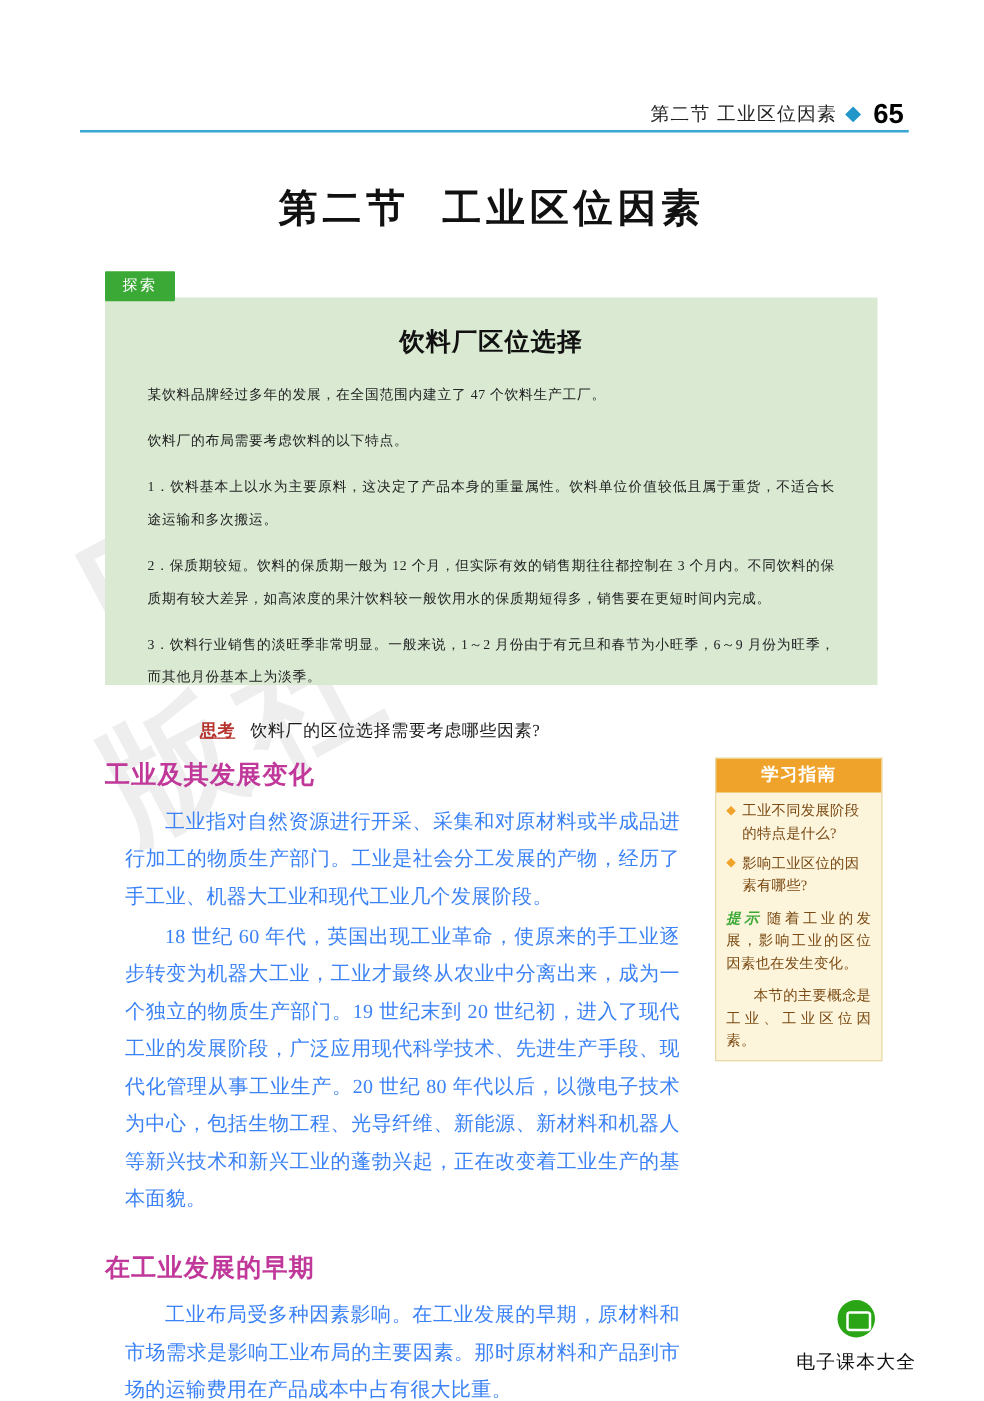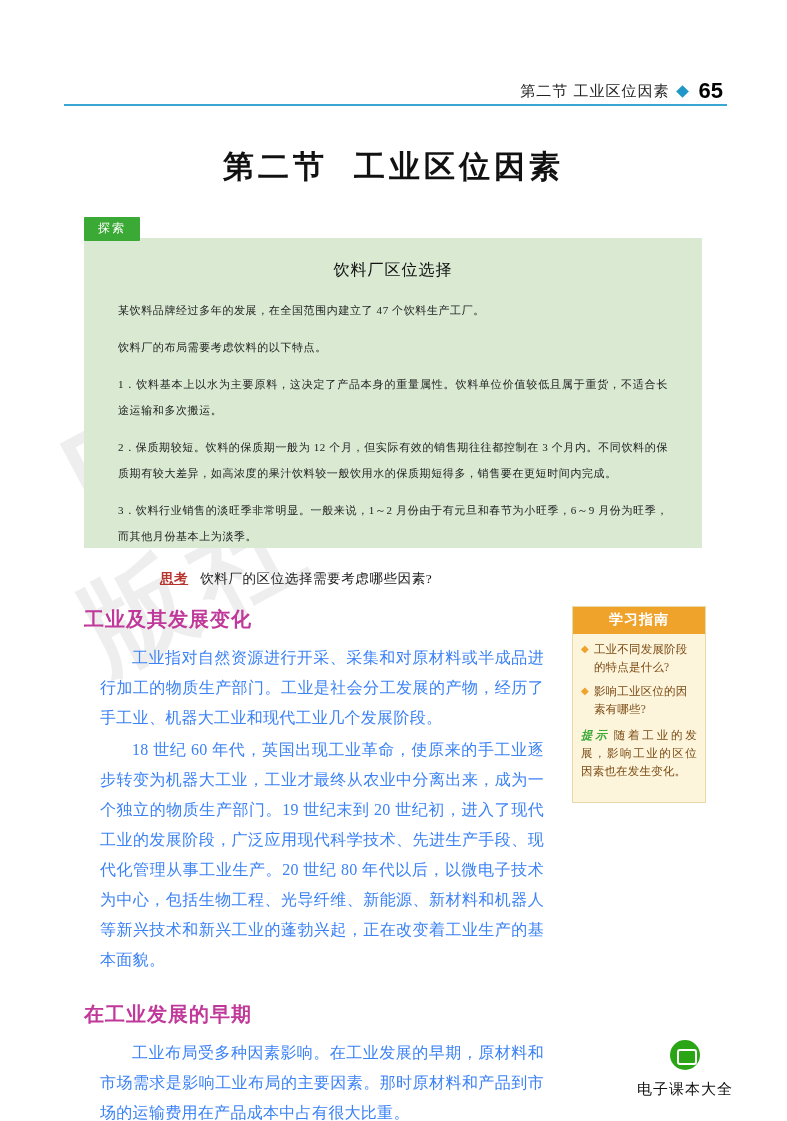--- a/index.html
+++ b/index.html
@@ -120,22 +120,22 @@
     background: #d9e9d2;
     z-index: 8;
   }
   .explore-inner {
     position: relative;
     z-index: 9;
     padding: 22px 34px 0 34px;
   }
   .explore-heading {
     text-align: center;
-    font-size: 16px;
-    font-weight: normal;
+    font-size: 20px;
+    font-weight: bold;
     color: #111;
     font-family: "Liberation Sans", sans-serif;
     letter-spacing: 1px;
     margin-bottom: 16px;
   }
   .explore-p {
     font-size: 11px;
     line-height: 26px;
     color: #222;
     text-align: justify;
@@ -184,21 +184,21 @@
 
   
   .guide-box {
     position: absolute;
     top: 606px;
     left: 572px;
     width: 132px;
     background: #fdf4dc;
     border: 1px solid #e8d9a8;
     z-index: 10;
-    padding-bottom: 22px;
+    padding-bottom: 6px;
   }
   .guide-title {
     background: #f0a32a;
     color: #ffffff;
     text-align: center;
     font-size: 14px;
     font-weight: bold;
     font-family: "Liberation Sans", sans-serif;
     letter-spacing: 1px;
     padding: 4px 0 5px 0;
@@ -325,18 +325,19 @@
     <span class="guide-diamond">◆</span>
     <span>工业不同发展阶段的特点是什么?</span>
   </div>
   <div class="guide-item">
     <span class="guide-diamond">◆</span>
     <span>影响工业区位的因素有哪些?</span>
   </div>
   <div class="guide-tip">
     <span class="tip-label">提示</span><span>随着工业的发展，影响工业的区位因素也在发生变化。</span>
   </div>
+  <div class="guide-note">本节的主要概念是工业、工业区位因素。</div>
 </div>
 
 <div class="footer">
   <span class="footer-logo"></span>
   <span class="footer-text">电子课本大全</span>
 </div>
 
 </body></html>

